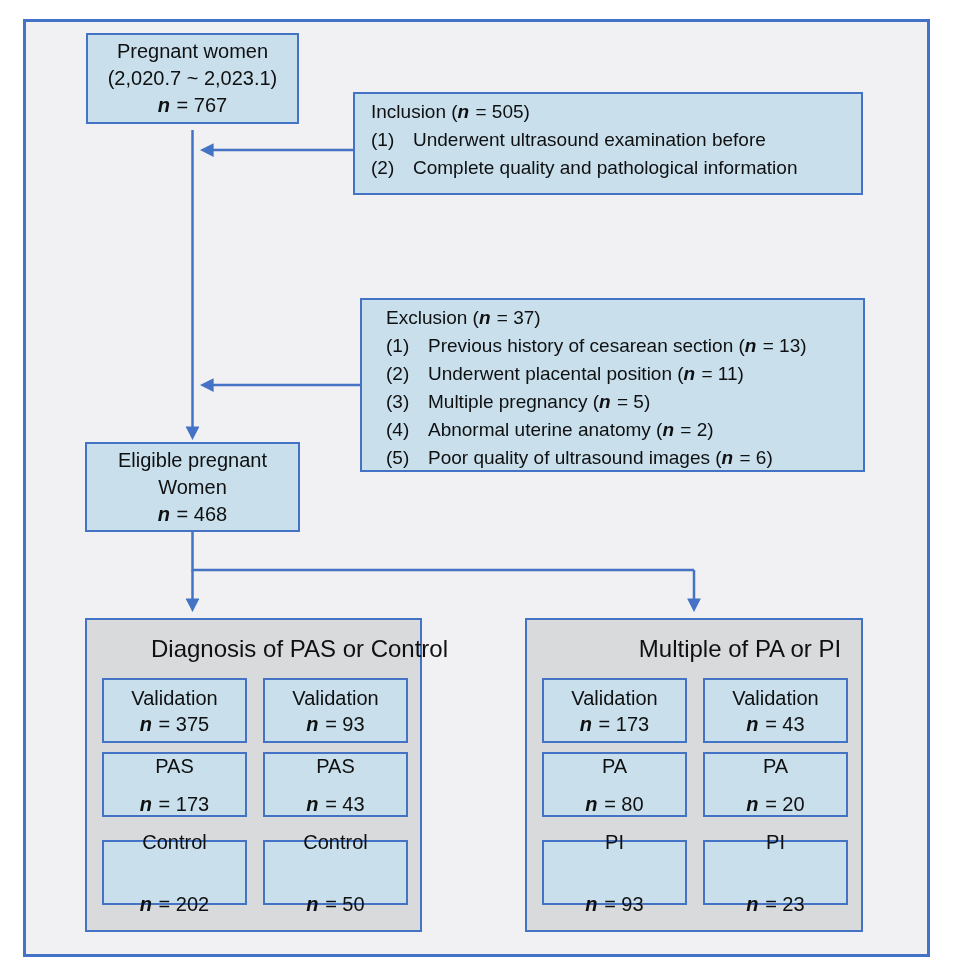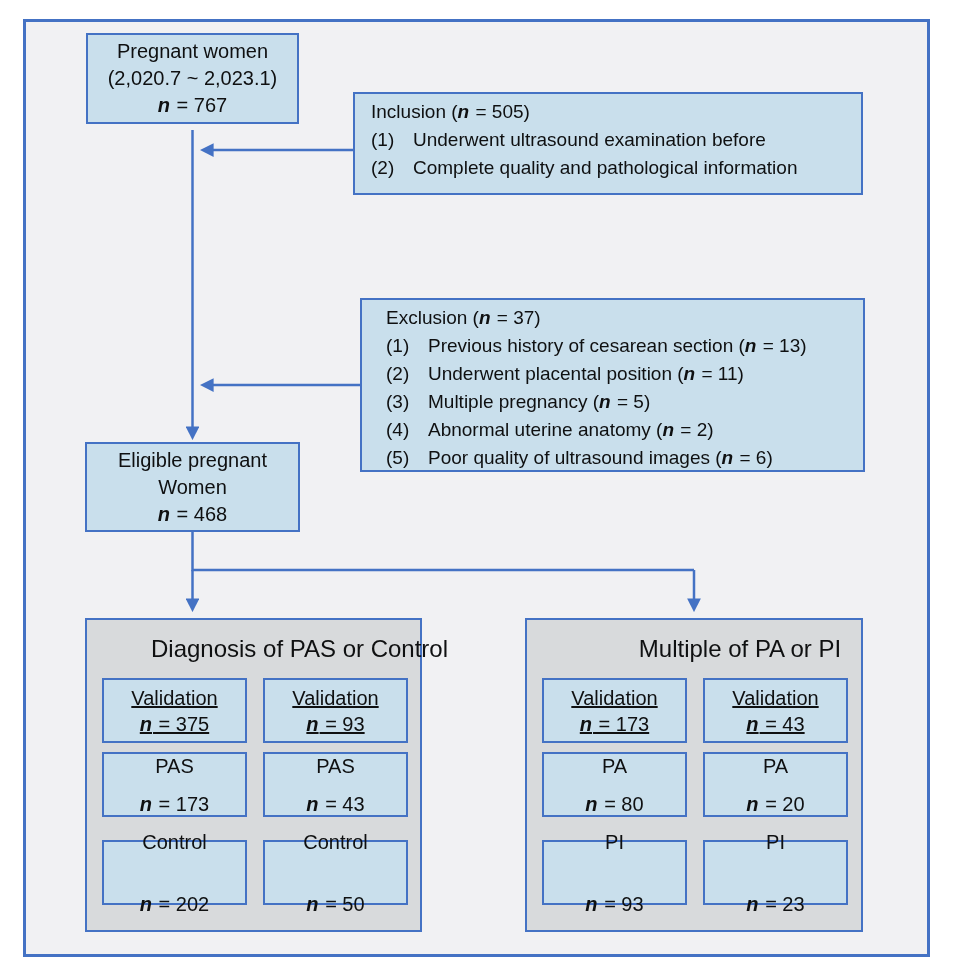--- a/index.html
+++ b/index.html
@@ -54,21 +54,21 @@
     position:absolute; top:15px; left:0; width:100%;
     text-align:center; font-size:24px;margin-left:46px;
   }
   .statbox{
     position:absolute; width:145px; height:65px;
     background:var(--light-box-fill); border:2px solid var(--accent);
     display:flex; flex-direction:column; align-items:center; justify-content:center;
     text-align:center; font-size:20px; line-height:26px;
   }
   .c1{ left:15px; } .c2{ left:176px; }
-  .r1{ top:58px;text-decoration:underline; } .r2{ top:132px;gap:12px; } .r3{ top:220px;gap:36px; }
+  .r1{ top:58px; } .r2{ top:132px;gap:12px; } .r3{ top:220px;gap:36px; }
 
   .nvar{ font-weight:700; font-style:italic; padding-right:1px; }
 </style>
 </head>
 <body>
 
 <div class="canvas">
   <div class="frame"></div>
 
   <svg class="connectors" width="955" height="977" viewBox="0 0 955 977">

